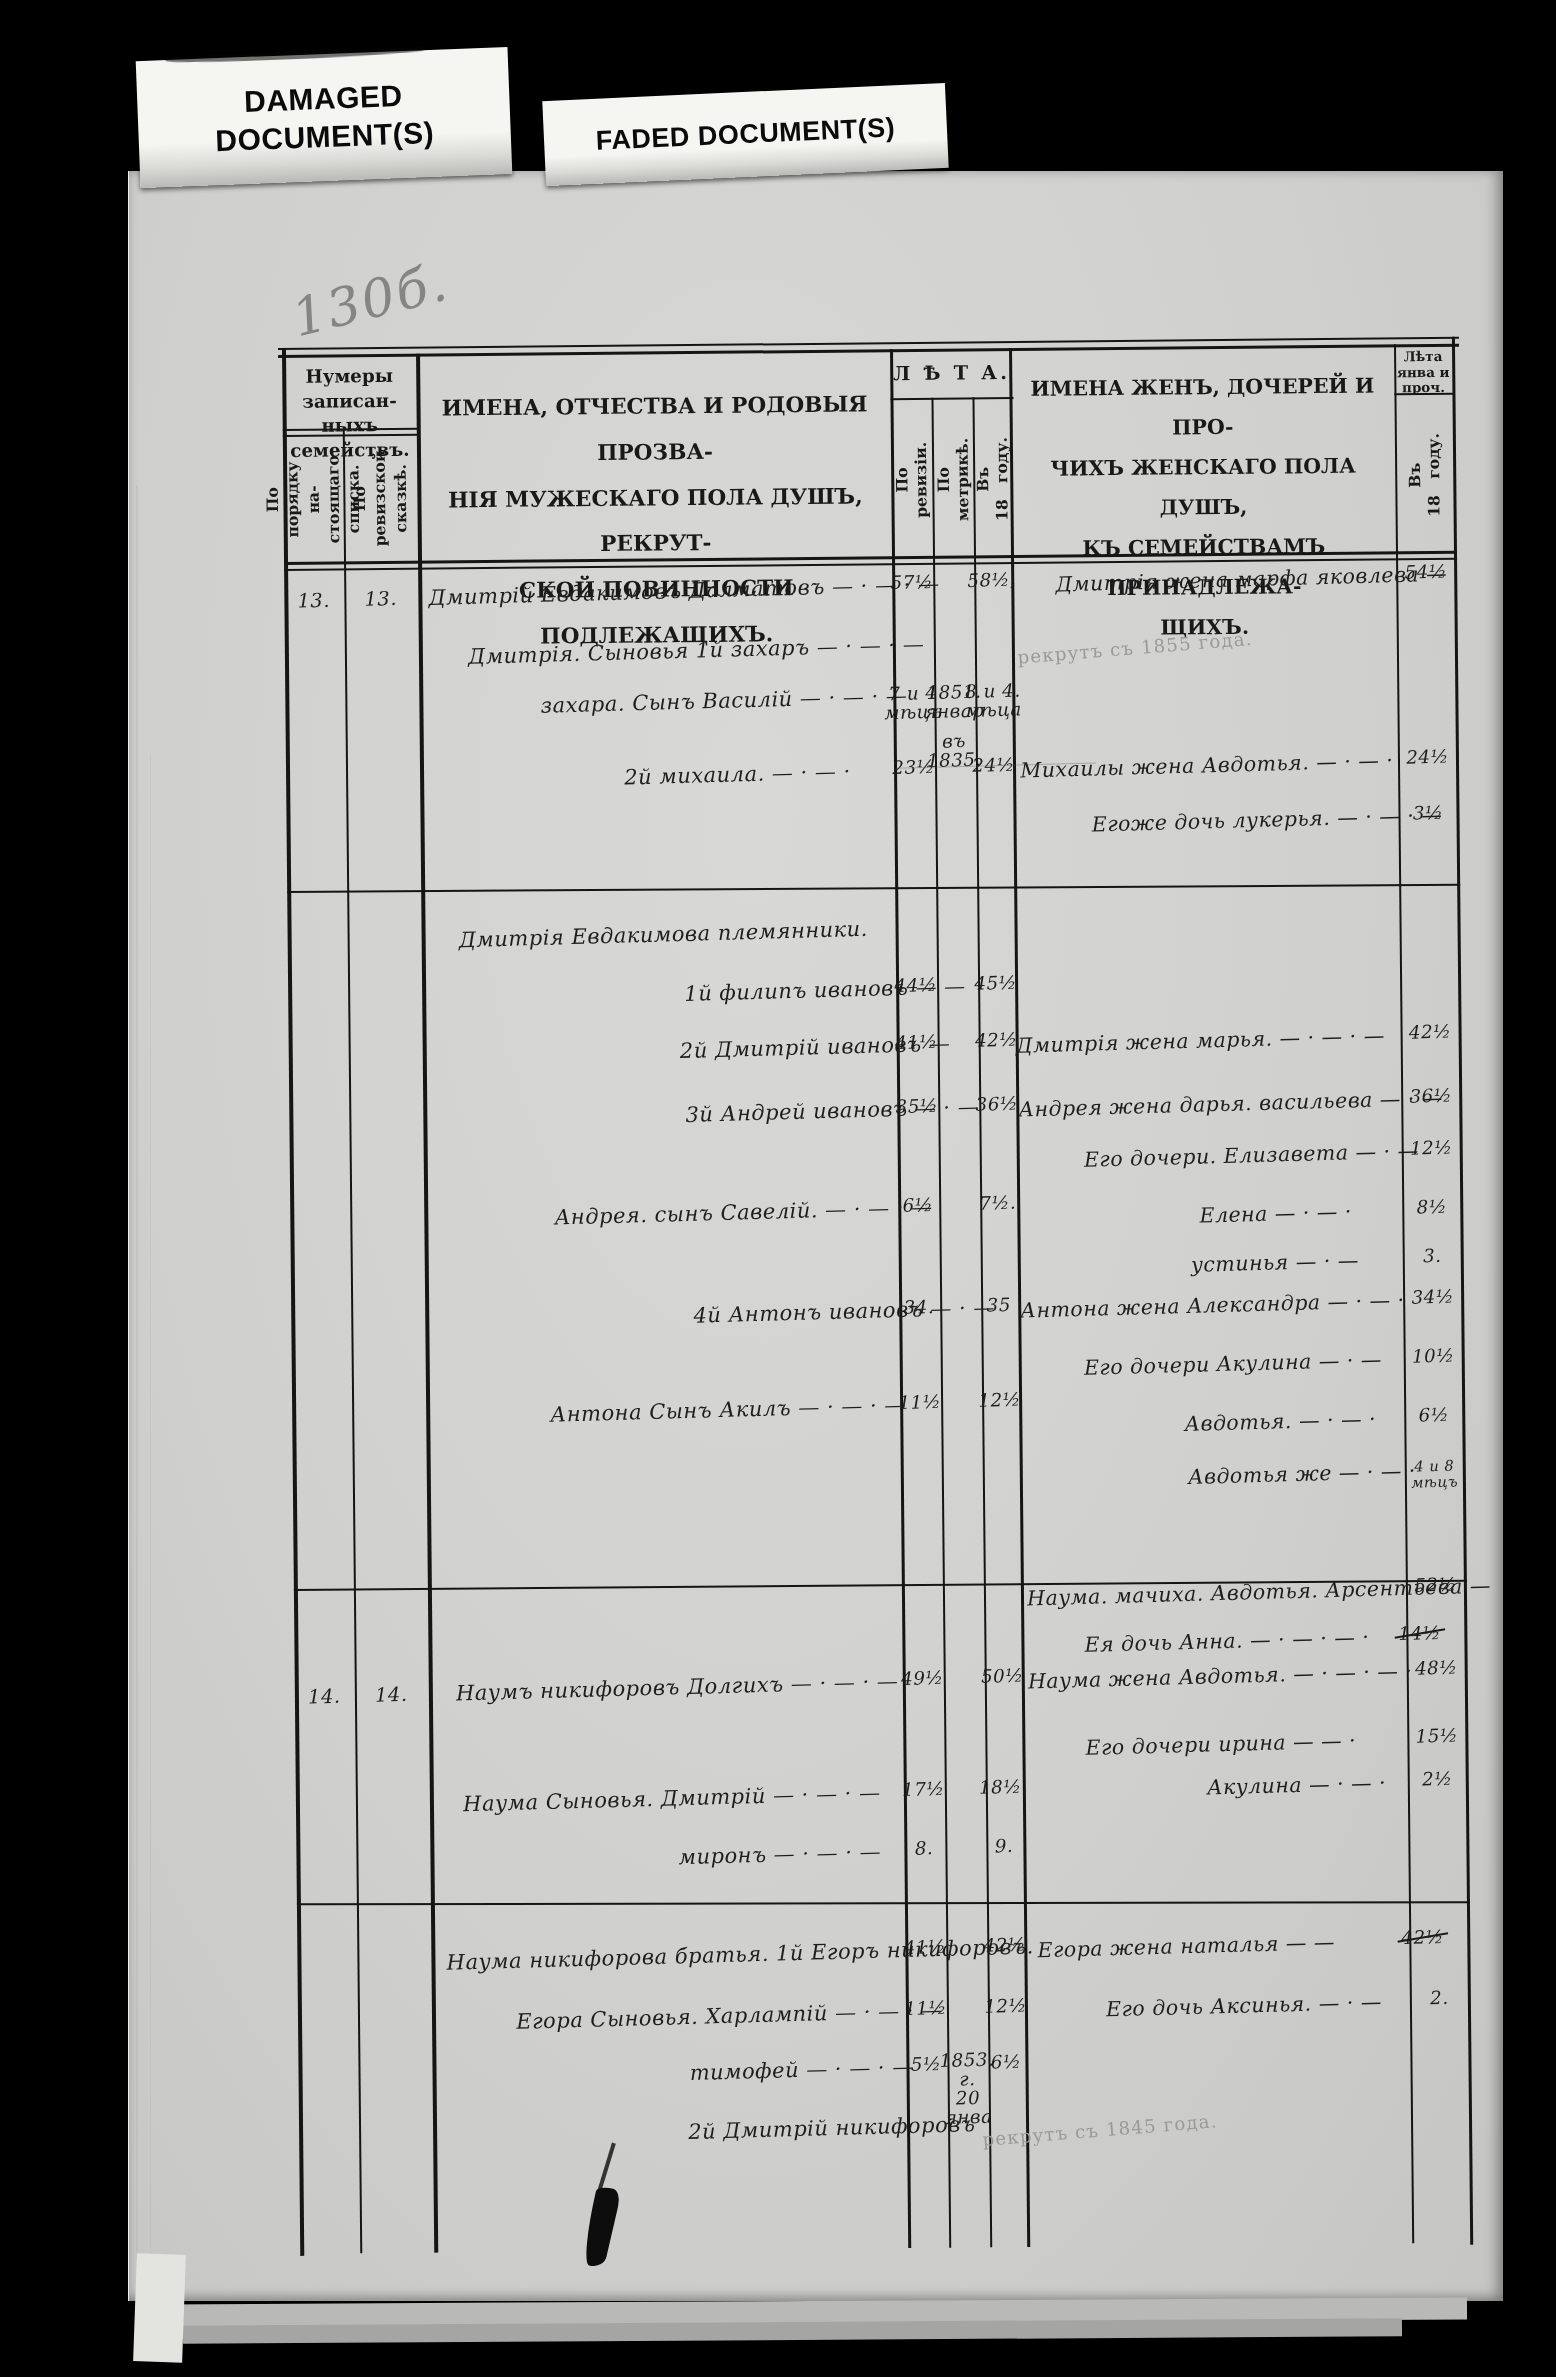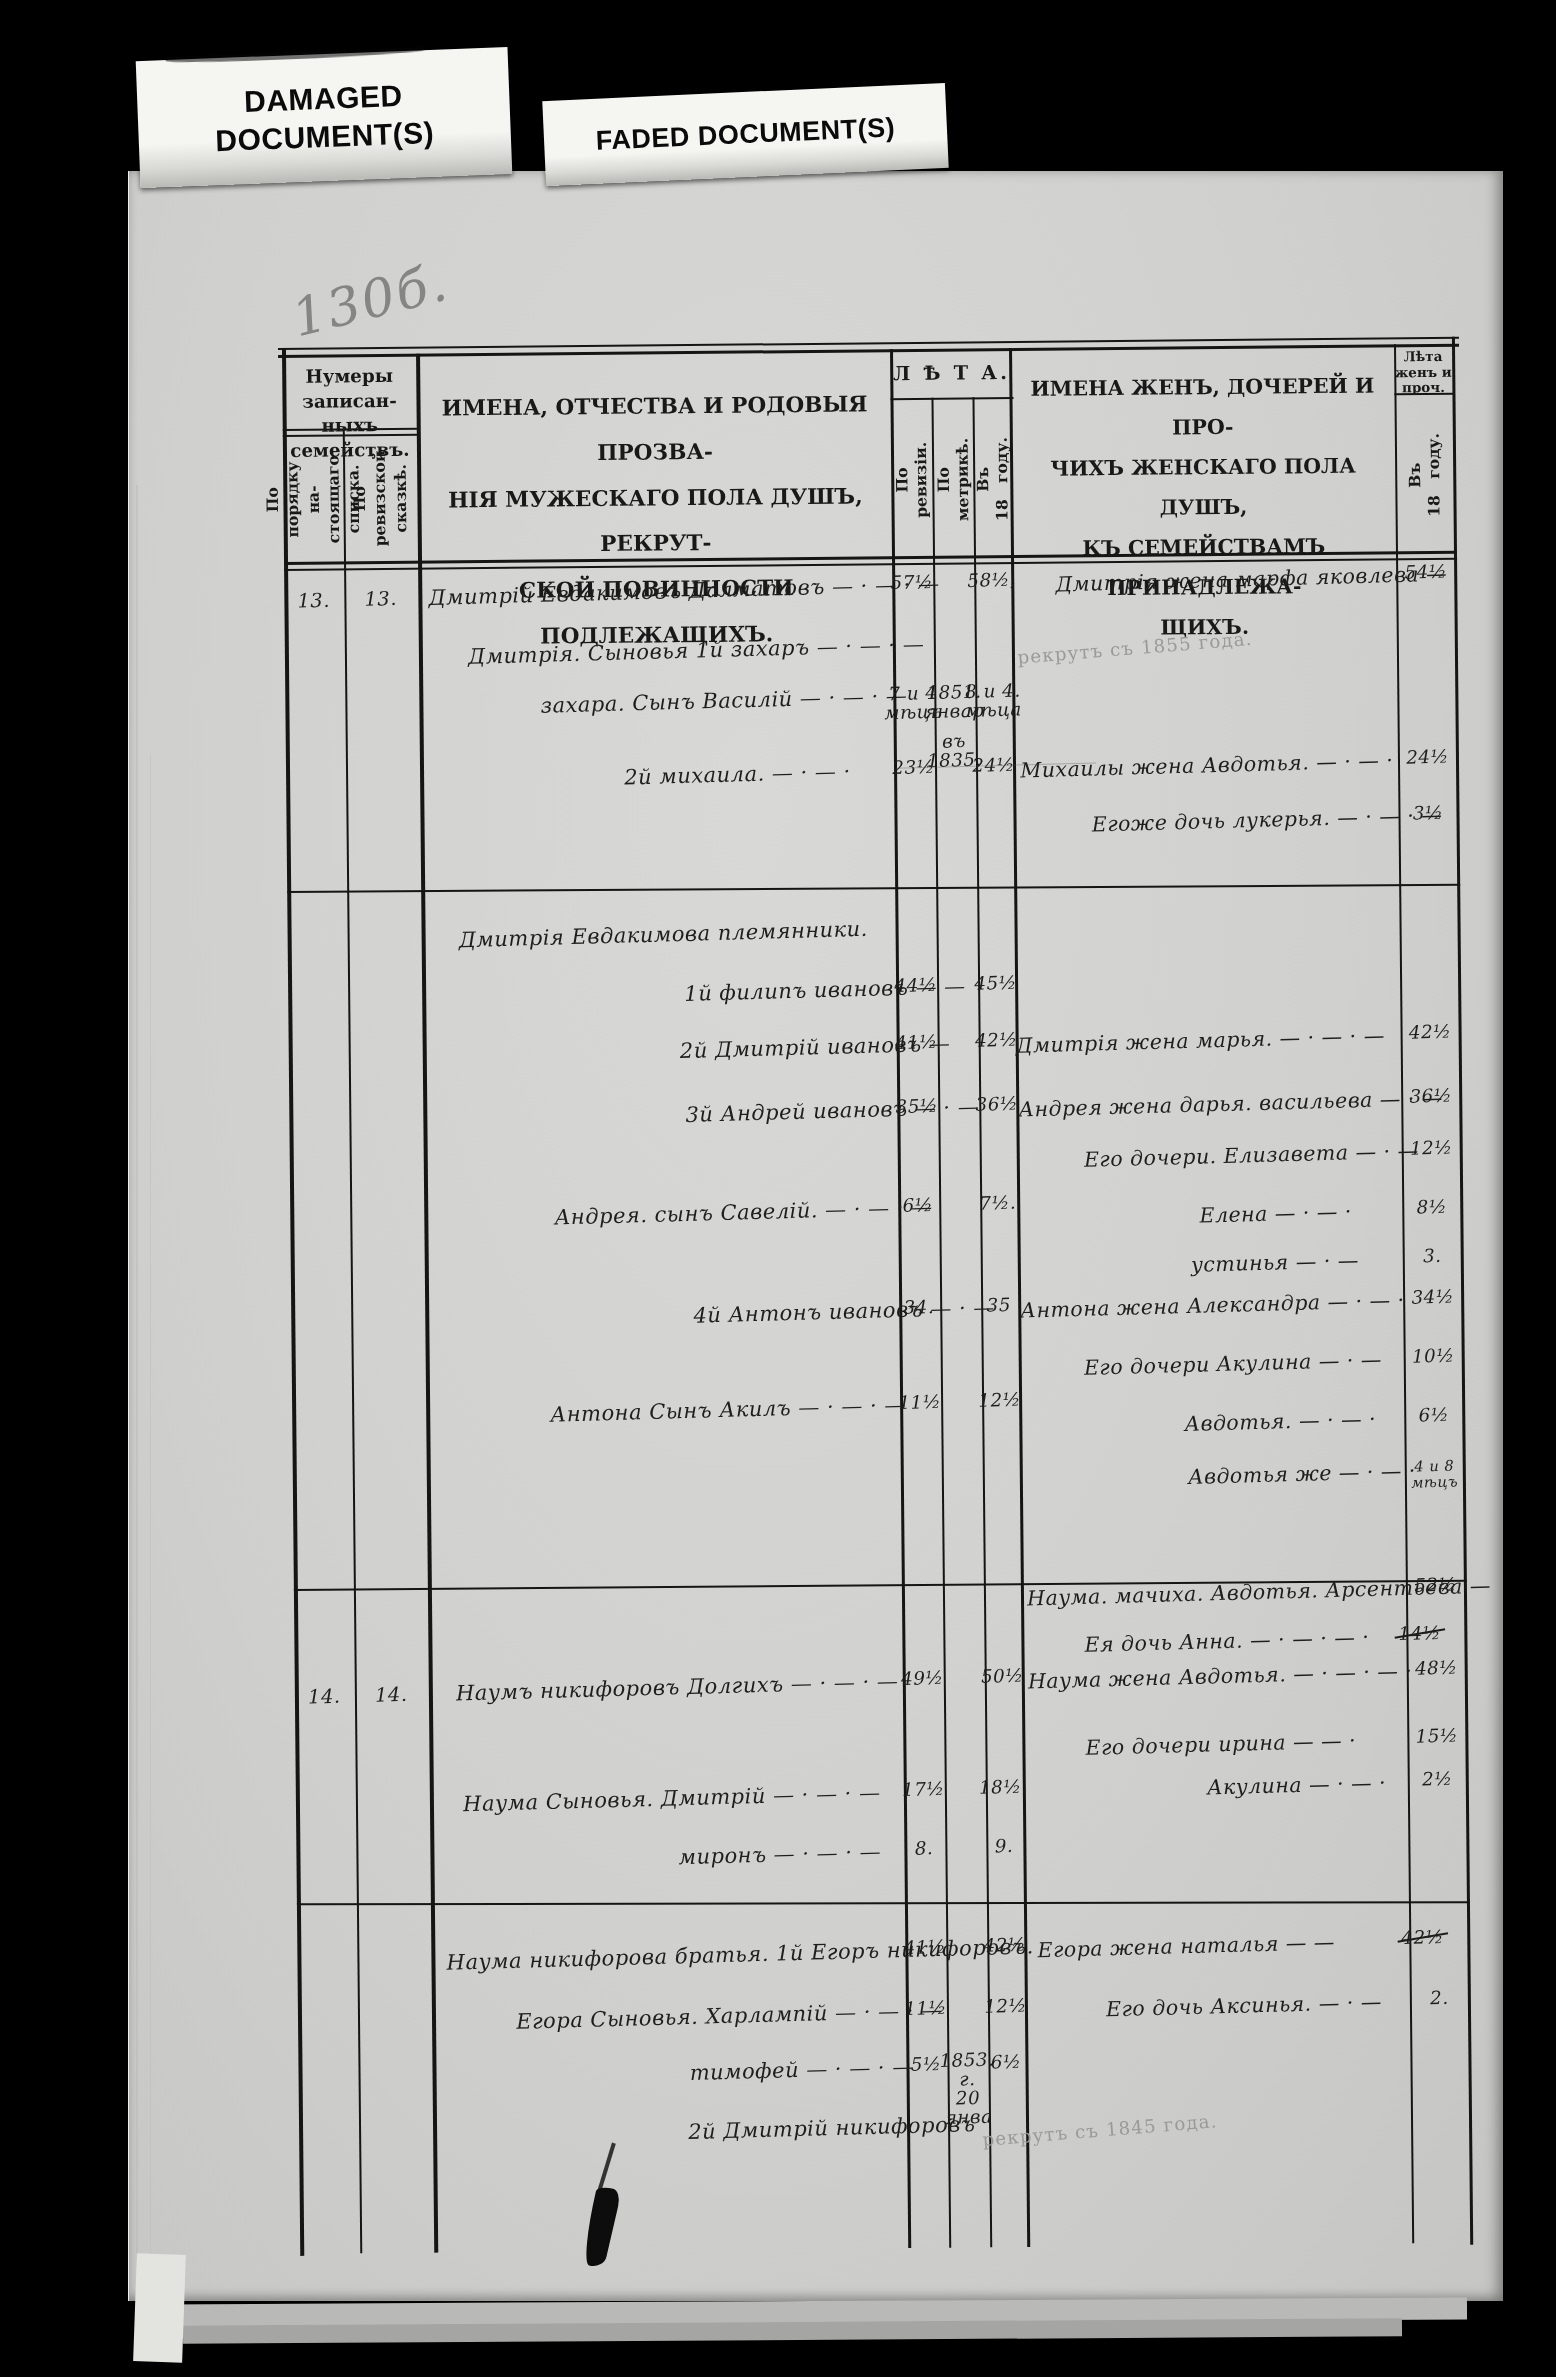--- a/index.html
+++ b/index.html
@@ -108,21 +108,21 @@
       <span class="vtext" style="font-size:15.6px">По метрикѣ.</span>
     </div>
     <div class="abs vwrap" style="left:972px;top:410px;width:37px;height:151px">
       <span class="vtext" style="font-size:15.6px">Въ 18&nbsp;&nbsp;&nbsp;году.</span>
     </div>
     <div class="abs printed" style="left:1022px;top:377px;width:360px;font-size:20.5px;line-height:1.95">ИМЕНА ЖЕНЪ, ДОЧЕРЕЙ И ПРО-
 ЧИХЪ ЖЕНСКАГО ПОЛА ДУШЪ,
 КЪ СЕМЕЙСТВАМЪ ПРИНАДЛЕЖА-
 ЩИХЪ.</div>
     <div class="abs printed" style="left:1394px;top:360px;width:58px;font-size:13.5px;line-height:1.15">Лѣта
-женъ и
+янва и
 проч.</div>
     <div class="abs vwrap" style="left:1394px;top:410px;width:58px;height:151px">
       <span class="vtext" style="font-size:15.6px">Въ 18&nbsp;&nbsp;&nbsp;году.</span>
     </div>
 
     <div id="rows-layer">
         <div class="abs rowline" style="top: 590px; transform: rotate(-1.05deg); transform-origin: 282px 0px;">
           <span class="abs hand num" style="left: 295px; top: 0px;">13.</span>
           <span class="abs hand num" style="left: 362px; top: 0px;">13.</span>
           <span class="abs hand male" style="left: 426px; top: 0px;">Дмитрій Евдакимовъ Далматовъ — · — · —</span>

